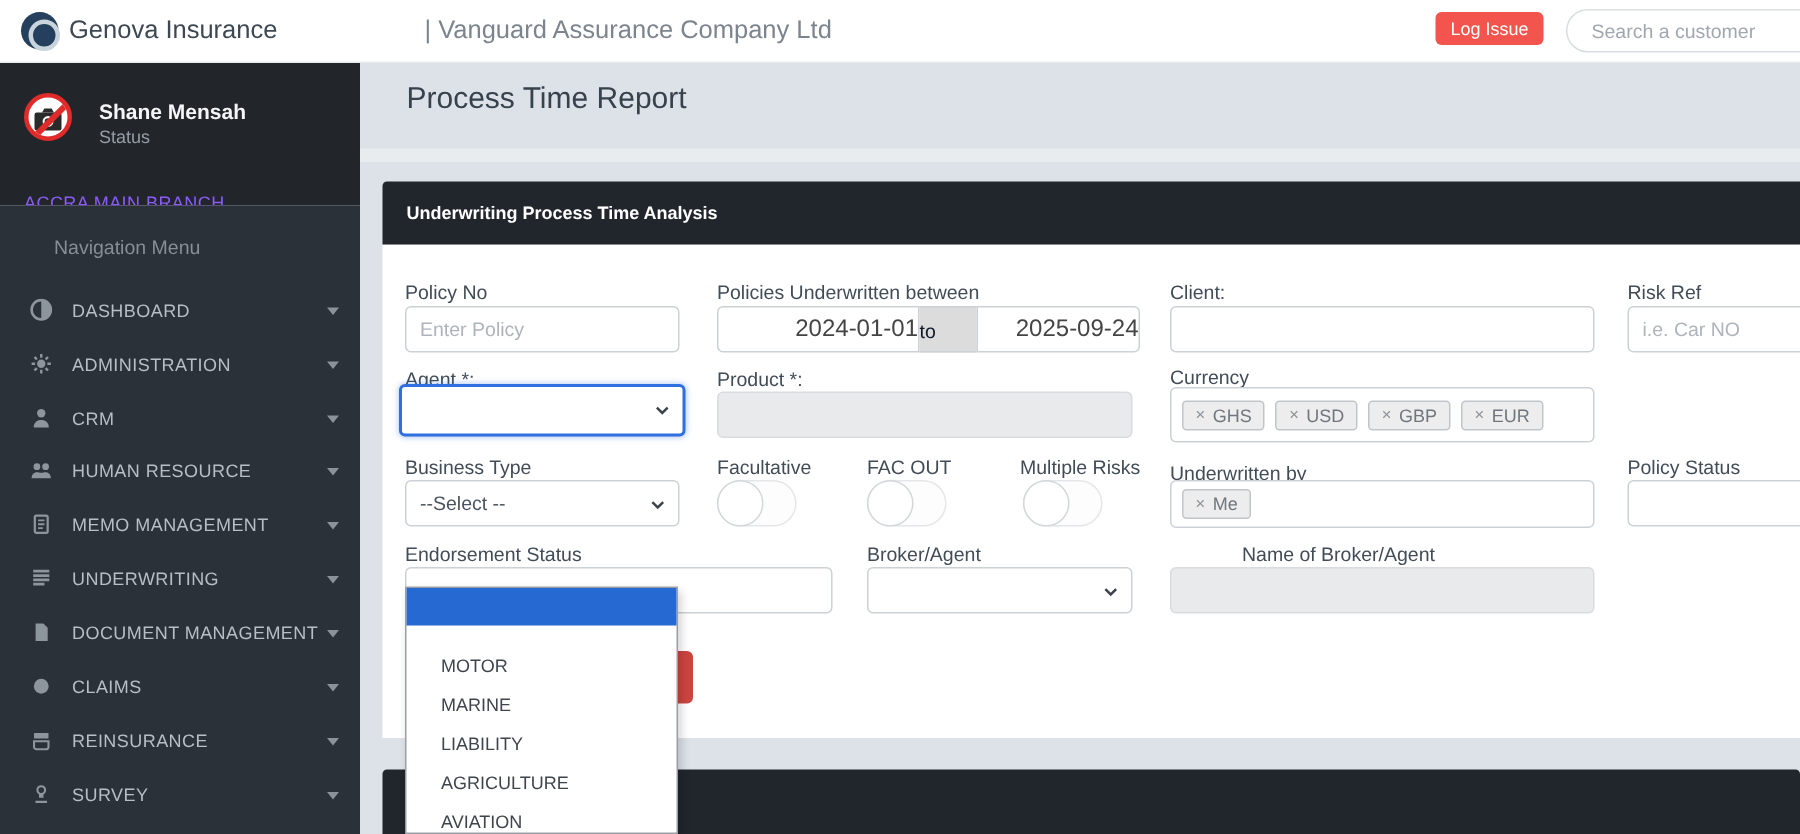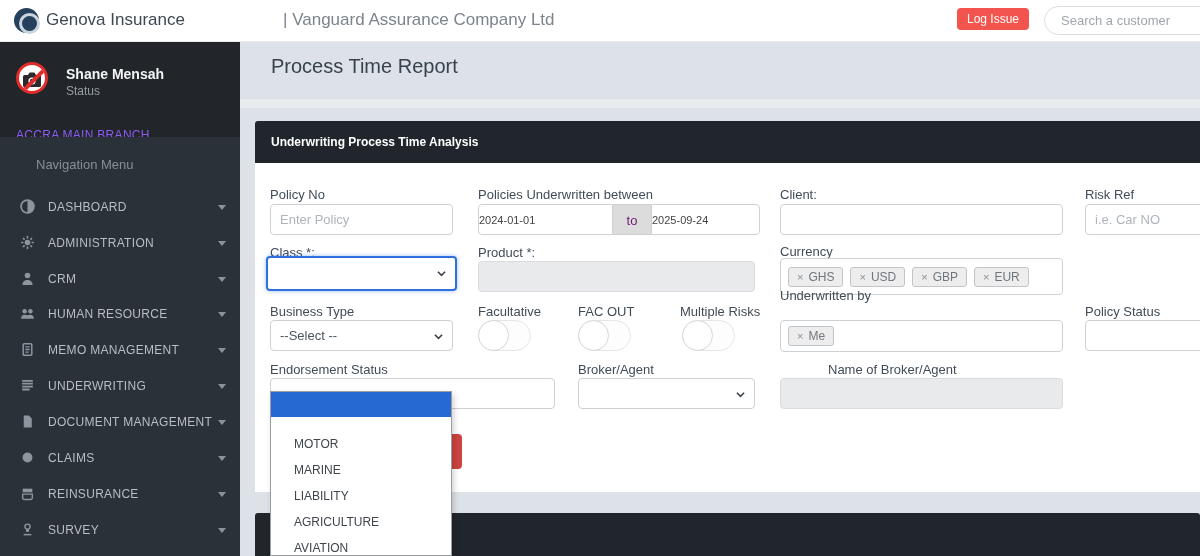--- a/index.html
+++ b/index.html
@@ -51,24 +51,24 @@
   .fselect { position:absolute; height:31px; border:1px solid #ccd1d5; border-radius:4px; background:#fff;
              font-size:13px; color:#4a545e; line-height:29px; padding:0 9px; z-index:6; cursor:pointer; }
   .fselect .chev { position:absolute; right:9px; top:11px; width:9px; height:9px; }
   .focusring { border:2px solid #2f6fe0; box-shadow:0 0 4px rgba(47,111,224,.45); height:35px; line-height:31px; }
   .tagbox { position:absolute; border:1px solid #ccd1d5; border-radius:4px; background:#fff; z-index:6;
             display:flex; align-items:center; padding:0 7px; gap:7px; }
   .chip { display:inline-flex; align-items:center; gap:5px; background:#ededee; border:1px solid #c1c5c8;
           border-radius:3px; padding:2px 8px; font-size:12px; color:#6f767d; }
   .chip .x { font-size:11px; color:#8a9096; cursor:pointer; }
   .ingroup { position:absolute; display:flex; z-index:6; height:31px; }
-  .ingroup input { border:1px solid #ccd1d5; background:#fff; font-size:11px; color:#444; text-align:left;
+  .ingroup input { border:1px solid #ccd1d5; background:#fff; font-size:16px; color:#444; text-align:right;
                    outline:none; height:31px; font-family:inherit; }
   .ingroup .addon { width:38px; background:#dcdcdd; border-top:1px solid #ccd1d5; border-bottom:1px solid #ccd1d5;
-                    font-size:13px; color:#701a75; text-align:center; line-height:31px; }
+                    font-size:13px; color:#0f172a; line-height:31px; }
   .ig-left { border-radius:4px 0 0 4px; border-right:none; }
   .ig-right { border-radius:0 4px 4px 0; border-left:none; }
   .toggle { position:absolute; width:53px; height:31px; border:1px solid #e4e6e9; border-radius:16px; background:#fdfdfd; z-index:6; cursor:pointer; }
   .toggle .knob { position:absolute; left:-1px; top:-1px; width:31px; height:31px; border-radius:50%;
                   background:#ffffff; border:1px solid #d4d7da; }
   .redbtn { position:absolute; left:398px; top:434px; width:64px; height:35px; background:#cc4440; border:none;
             border-radius:4px; z-index:6; }
   .ddlist { position:absolute; left:270px; top:391px; width:182px; height:165px; background:#ffffff;
             border:1px solid #9a9da1; box-shadow:2px 3px 6px rgba(0,0,0,.18); z-index:10; }
   .ddopt { height:26px; line-height:26px; padding-left:23px; font-size:12px; color:#3f454c; cursor:pointer; }
@@ -201,21 +201,21 @@
   <span class="addon">to</span>
   <input class="ig-right" style="width: 109px;" value="2025-09-24">
 </div>
 
 <span class="flabel" style="left:780px;top:187px;">Client:</span>
 <input class="finput" style="left: 780px; top: 204px; width: 283px;">
 
 <span class="flabel" style="left:1085px;top:187px;">Risk Ref</span>
 <input class="finput" style="left: 1085px; top: 204px; width: 140px;" placeholder="i.e. Car NO">
 
-<span class="flabel" style="left:270px;top:245px;">Class *:</span>
+<span class="flabel" style="left:270px;top:245px;">Agent *:</span>
 <div class="fselect focusring" style="left:266px;top:256px;width:191px;">
   <svg class="chev" viewBox="0 0 10 10">
       <path d="M1 3l4 4 4-4" fill="none" stroke="#3c434a" stroke-width="1.8"></path>
     </svg>
 </div>
 
 <span class="flabel" style="left:478px;top:245px;">Product *:</span>
 <input class="finput fdisabled" style="left: 478px; top: 261px; width: 277px;" disabled="">
 
 <span class="flabel" style="left:780px;top:244px;">Currency</span>
@@ -254,21 +254,21 @@
 <span class="flabel" style="left:578px;top:304px;">FAC OUT</span>
 <div class="toggle" style="left:578px;top:320px;">
     <span class="knob"></span>
   </div>
 
 <span class="flabel" style="left:680px;top:304px;">Multiple Risks</span>
 <div class="toggle" style="left:682px;top:320px;">
     <span class="knob"></span>
   </div>
 
-<span class="flabel" style="left:780px;top:288px;">Underwritten by</span>
+<span class="flabel" style="left:780px;top:308px;">Underwritten by</span>
 <div class="tagbox" style="left:780px;top:320px;width:283px;height:32px;">
   <span class="chip">
       <span class="x">×</span>
       <span>Me</span>
     </span>
 </div>
 
 <span class="flabel" style="left:1085px;top:304px;">Policy Status</span>
 <input class="finput" style="left: 1085px; top: 320px; width: 140px;">
 

